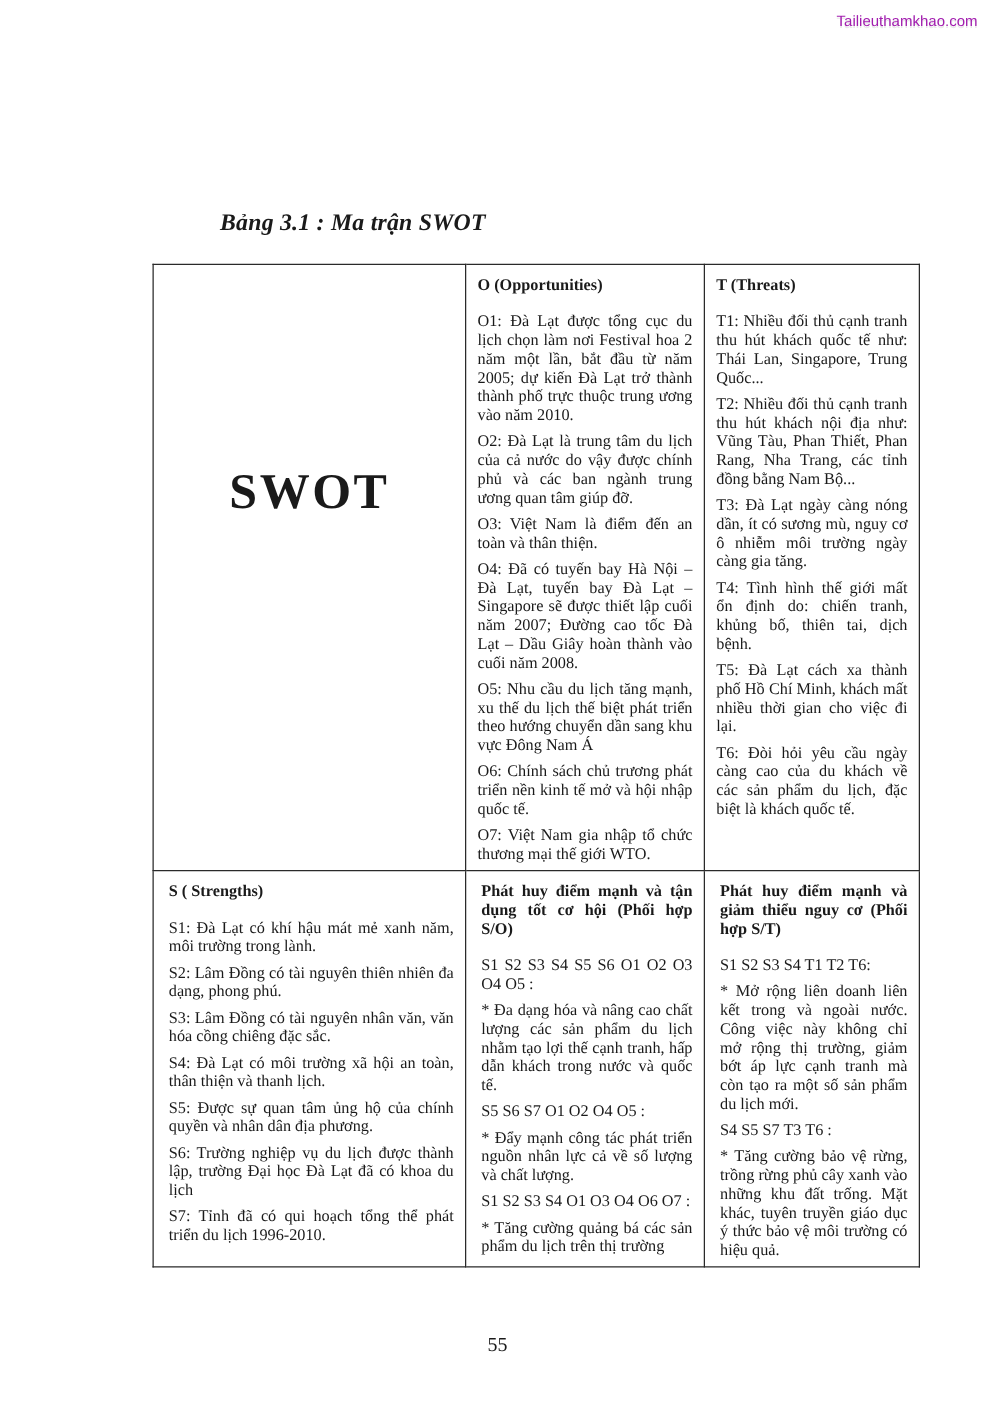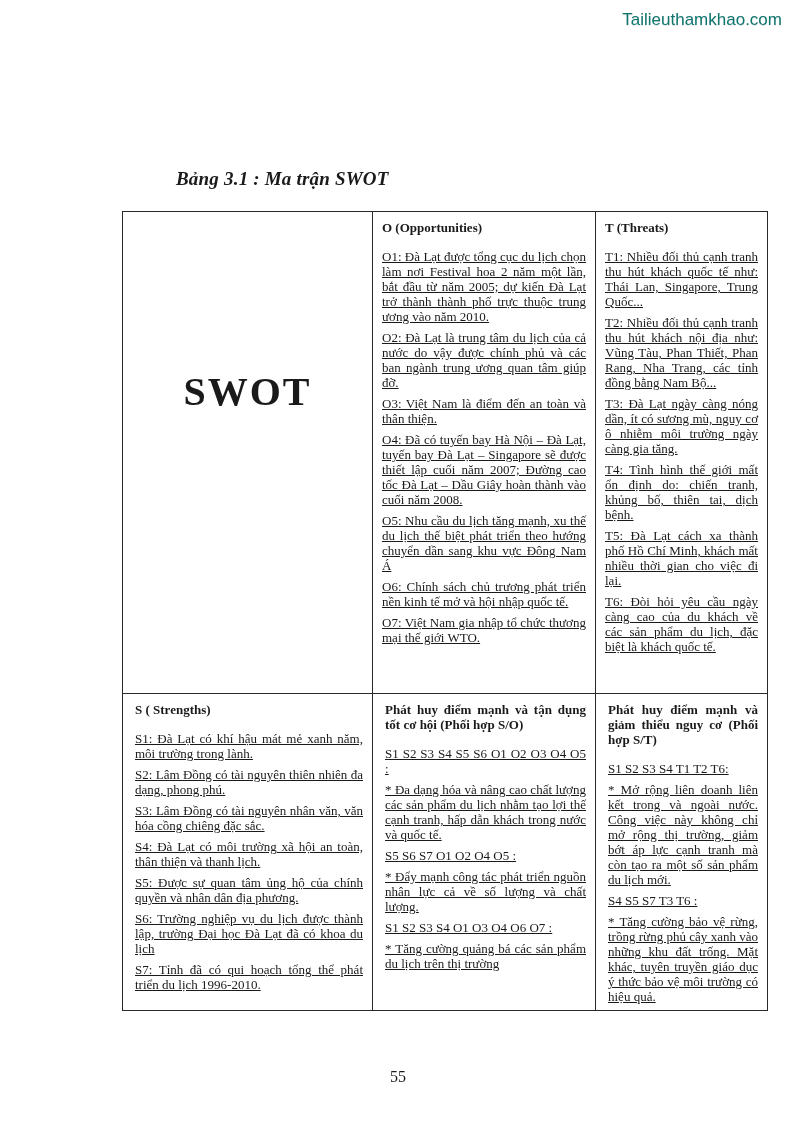--- a/index.html
+++ b/index.html
@@ -7,21 +7,21 @@
   body {
     width: 794px; height: 1123px;
     position: relative;
     font-family: "Liberation Serif", "DejaVu Serif", serif;
     color: #1a1a1a;
     overflow: hidden;
   }
   .watermark {
     position: absolute; top: 10px; right: 12px;
     font-family: "Liberation Sans", sans-serif;
-    font-size: 17px; color: #0f766e;
+    font-size: 12px; color: #a21caf;
     text-shadow: 0 1px 0 #e8e8e8;
   }
   .caption {
     position: absolute; left: 176px; top: 168px;
     font-size: 19px; font-weight: bold; font-style: italic;
     letter-spacing: 0.2px;
   }
   table.swot {
     position: absolute; left: 122px; top: 211px;
     width: 613px;
@@ -29,41 +29,40 @@
     table-layout: fixed;
   }
   table.swot td {
     border: 1.2px solid #2a2a2a;
     vertical-align: top;
     padding: 8px 9px 6px 9px;
     font-size: 13px;
     line-height: 15px;
   }
   td.col-s  { width: 250px; }
-  td.col-o  { width: 223px; }
+  td.col-o  { width: 191px; }
   td.col-t  { width: 172px; }
   tr.row-top td    { height: 482px; }
   tr.row-bottom td { height: 307px; padding-left: 12px; }
   .swot-cell { vertical-align: middle !important; text-align: center; }
   .swot-big {
     position: relative; top: -58px;
     font-size: 40px; font-weight: bold;
     letter-spacing: 2px;
   }
   .cell-header {
     font-weight: bold;
     margin-bottom: 14px;
     text-align: justify;
   }
   .items p {
     margin-bottom: 6px;
     text-align: justify;
     text-justify: inter-word;
     overflow-wrap: break-word;
-    text-decoration: underline;
   }
   .items p:last-child { margin-bottom: 0; }
   .page-number {
     position: absolute; left: 2px; right: 0; top: 1068px;
     text-align: center;
     font-size: 16px;
   }
 </style>
 </head>
 <body>

